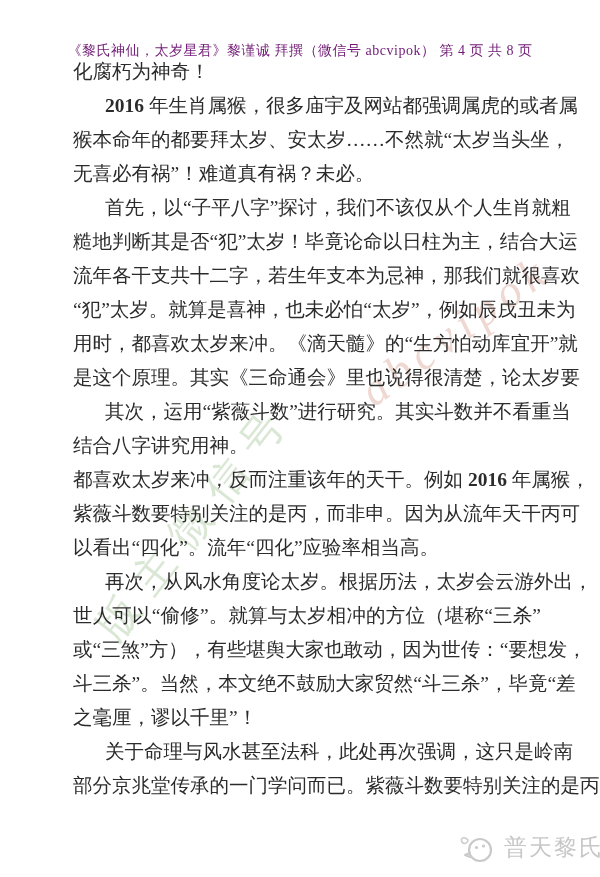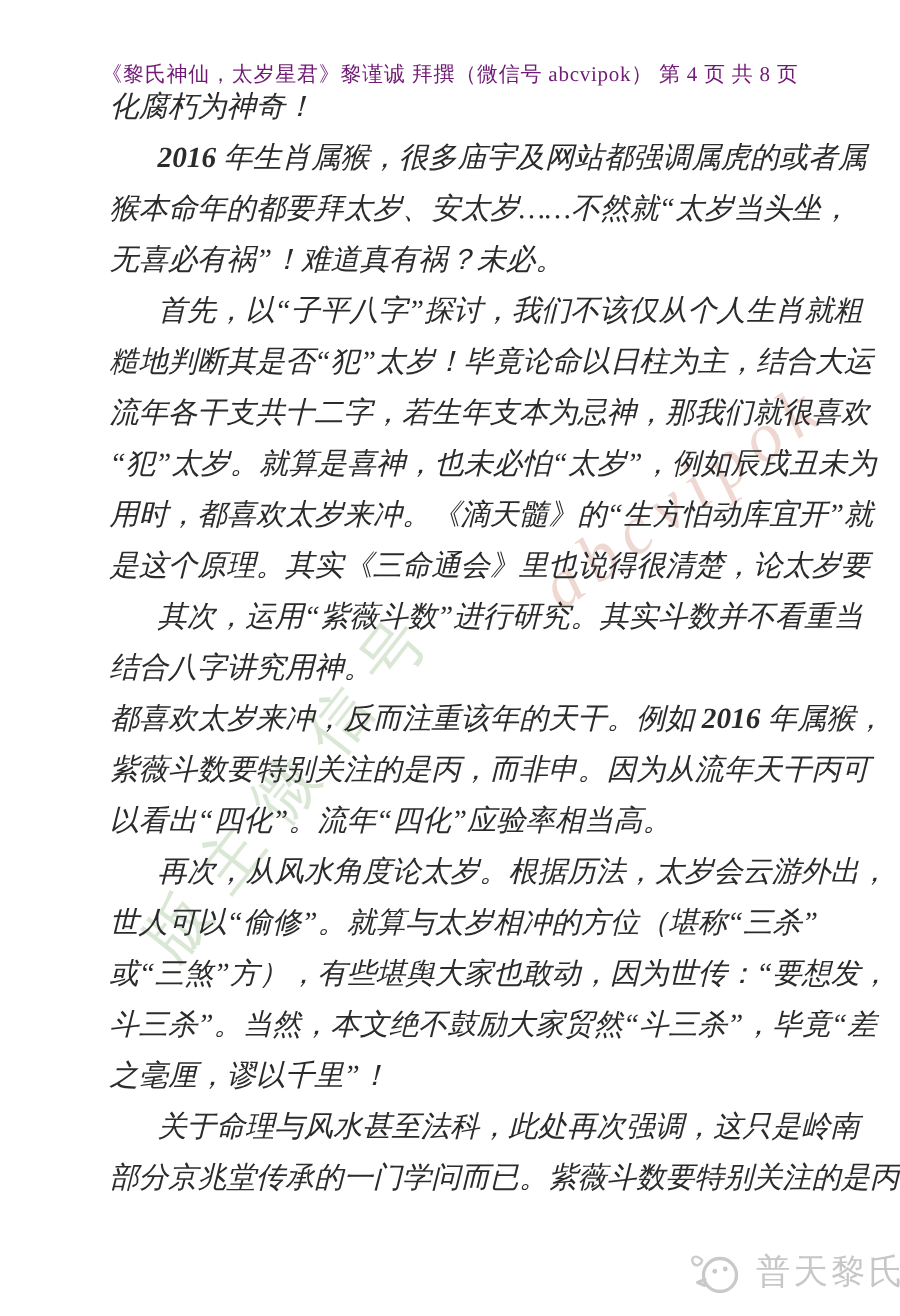--- a/index.html
+++ b/index.html
@@ -30,21 +30,20 @@
   }
 
   
   .body-text{
     position:absolute;left:73px;top:55px;width:468px;z-index:2;
     font-size:19.5px;color:#2b2b2b;
   }
   .line{
     height:34px;line-height:34px;white-space:nowrap;
     text-align:left;
-    font-style:italic;
   }
   .line.fill{text-align:justify;text-align-last:justify;}
   .line.indent{text-indent:32px;}
   .line .bold{font-weight:700;}
 
   
   .footer-logo{
     position:absolute;left:458px;top:831px;z-index:2;
     display:flex;align-items:center;gap:6px;color:#c7c7c7;
   }

